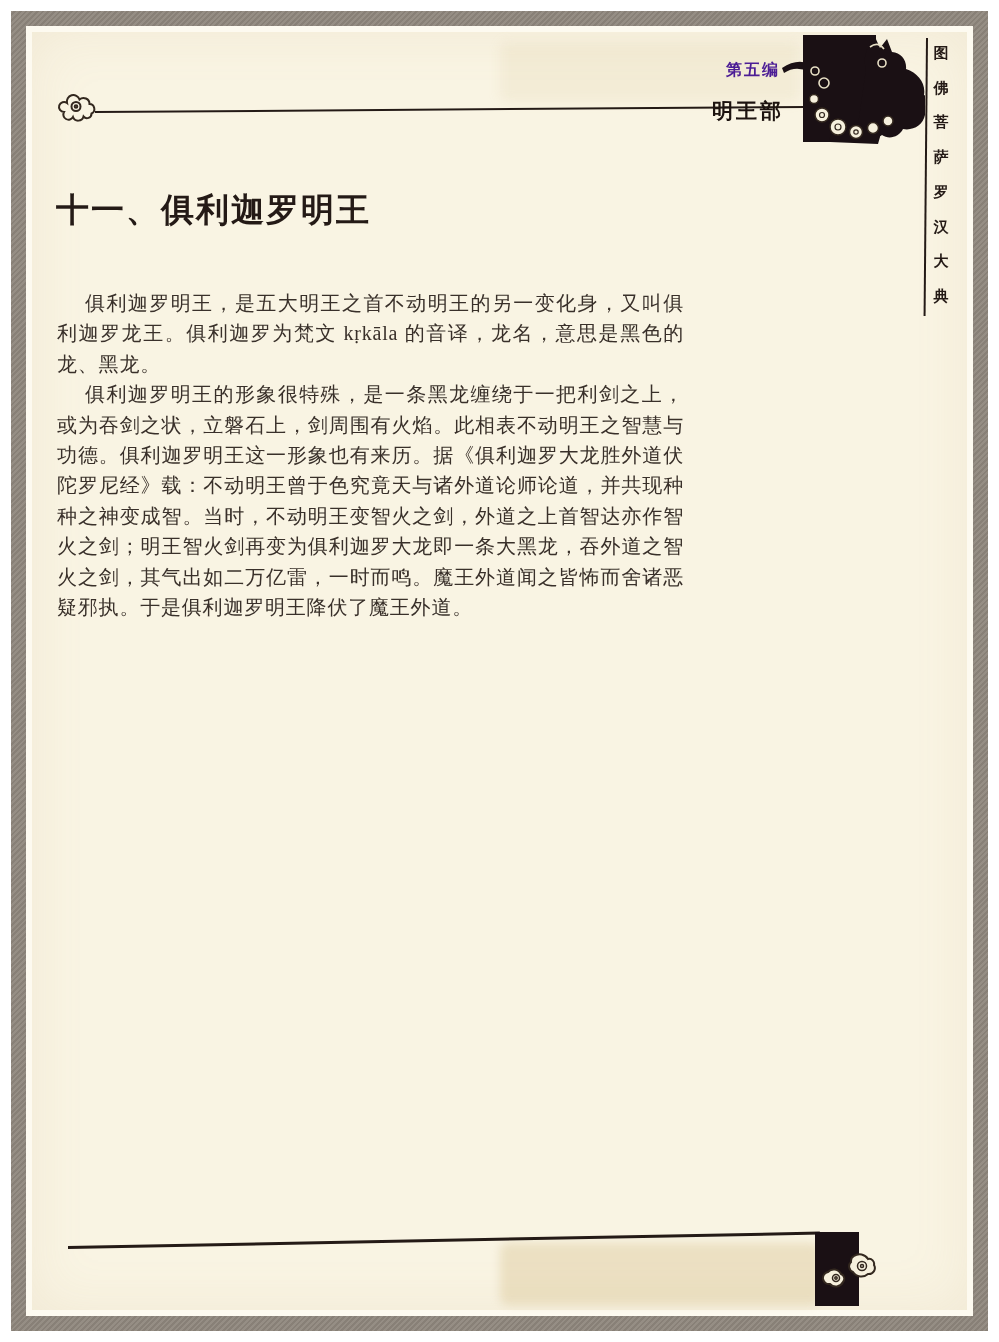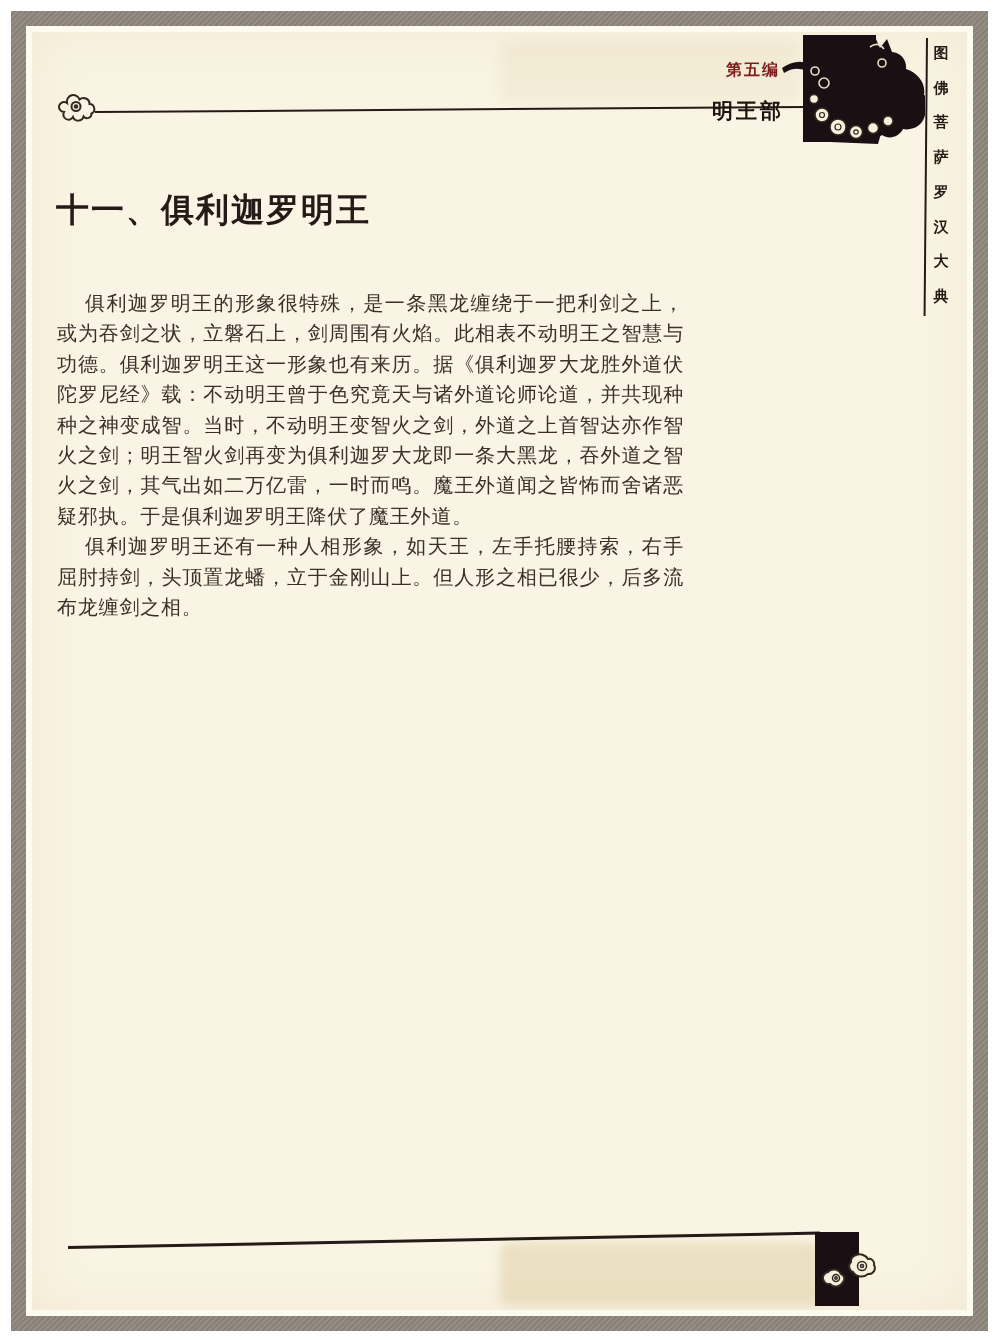--- a/index.html
+++ b/index.html
@@ -28,21 +28,21 @@
   .side-rule   { left:926px; top:38px; width:2px; height:278px; transform:rotate(0.5deg); transform-origin:top center; }
 
   .ornament { position:absolute; }
   .hdr-ornament-left { left:53px; top:90px; }
   .hdr-ornament-right{ left:770px; top:33px; }
   .ftr-ornament { left:812px; top:1230px; }
 
   .section-label {
     position:absolute; left:700px; top:60px; width:80px; text-align:right;
     font-family:Liberation Mono, monospace;
-    font-weight:bold; font-size:16px; letter-spacing:2px; color:#7f1d1d;
+    font-weight:bold; font-size:16px; letter-spacing:2px; color:#4c1d95;
   }
   .section-title {
     position:absolute; left:690px; top:97px; width:94px; text-align:right;
     font-family:"DejaVu Sans","Liberation Sans",sans-serif;
     font-weight:bold; font-size:21px; letter-spacing:3px; color:#1d130f;
   }
 
   .side-title {
     position:absolute; left:931px; top:44px; width:20px; height:262px;
     display:flex; flex-direction:column; justify-content:space-between;
@@ -118,22 +118,22 @@
   <span>菩</span>
   <span>萨</span>
   <span>罗</span>
   <span>汉</span>
   <span>大</span>
   <span>典</span>
 </div>
 
 <h1 class="article-title">十一、俱利迦罗明王</h1>
 <div class="article-body">
+  <p>俱利迦罗明王，是五大明王之首不动明王的另一变化身，又叫俱利迦罗龙王。俱利迦罗为梵文 kṛkāla 的音译，龙名，意思是黑色的龙、黑龙。</p>
   <p>俱利迦罗明王的形象很特殊，是一条黑龙缠绕于一把利剑之上，或为吞剑之状，立磐石上，剑周围有火焰。此相表不动明王之智慧与功德。俱利迦罗明王这一形象也有来历。据《俱利迦罗大龙胜外道伏陀罗尼经》载：不动明王曾于色究竟天与诸外道论师论道，并共现种种之神变成智。当时，不动明王变智火之剑，外道之上首智达亦作智火之剑；明王智火剑再变为俱利迦罗大龙即一条大黑龙，吞外道之智火之剑，其气出如二万亿雷，一时而鸣。魔王外道闻之皆怖而舍诸恶疑邪执。于是俱利迦罗明王降伏了魔王外道。</p>
-  <p>俱利迦罗明王还有一种人相形象，如天王，左手托腰持索，右手屈肘持剑，头顶置龙蟠，立于金刚山上。但人形之相已很少，后多流布龙缠剑之相。</p>
 </div>
 
 <div class="rule footer-rule"></div>
 <span class="ornament ftr-ornament">
   <svg width="92" height="80" viewBox="0 0 92 80">
     <rect x="3" y="2" width="44" height="74" fill="#1a1014"></rect>
     <g fill="#f6f0dd" stroke="#33281f" stroke-width="2">
       <path d="M42,26 a10,10 0 0,1 14,3 a5,5 0 0,1 6,6 a6,6 0 0,1 -6,9 a10,10 0 0,1 -15,-2 a6,6 0 0,1 -2,-10 a6,6 0 0,1 3,-6 z"></path>
       <path d="M16,42 a8,8 0 0,1 13,2 a5,5 0 0,1 2,8 a8,8 0 0,1 -13,2 a5,5 0 0,1 -2,-12 z"></path>
     </g>

